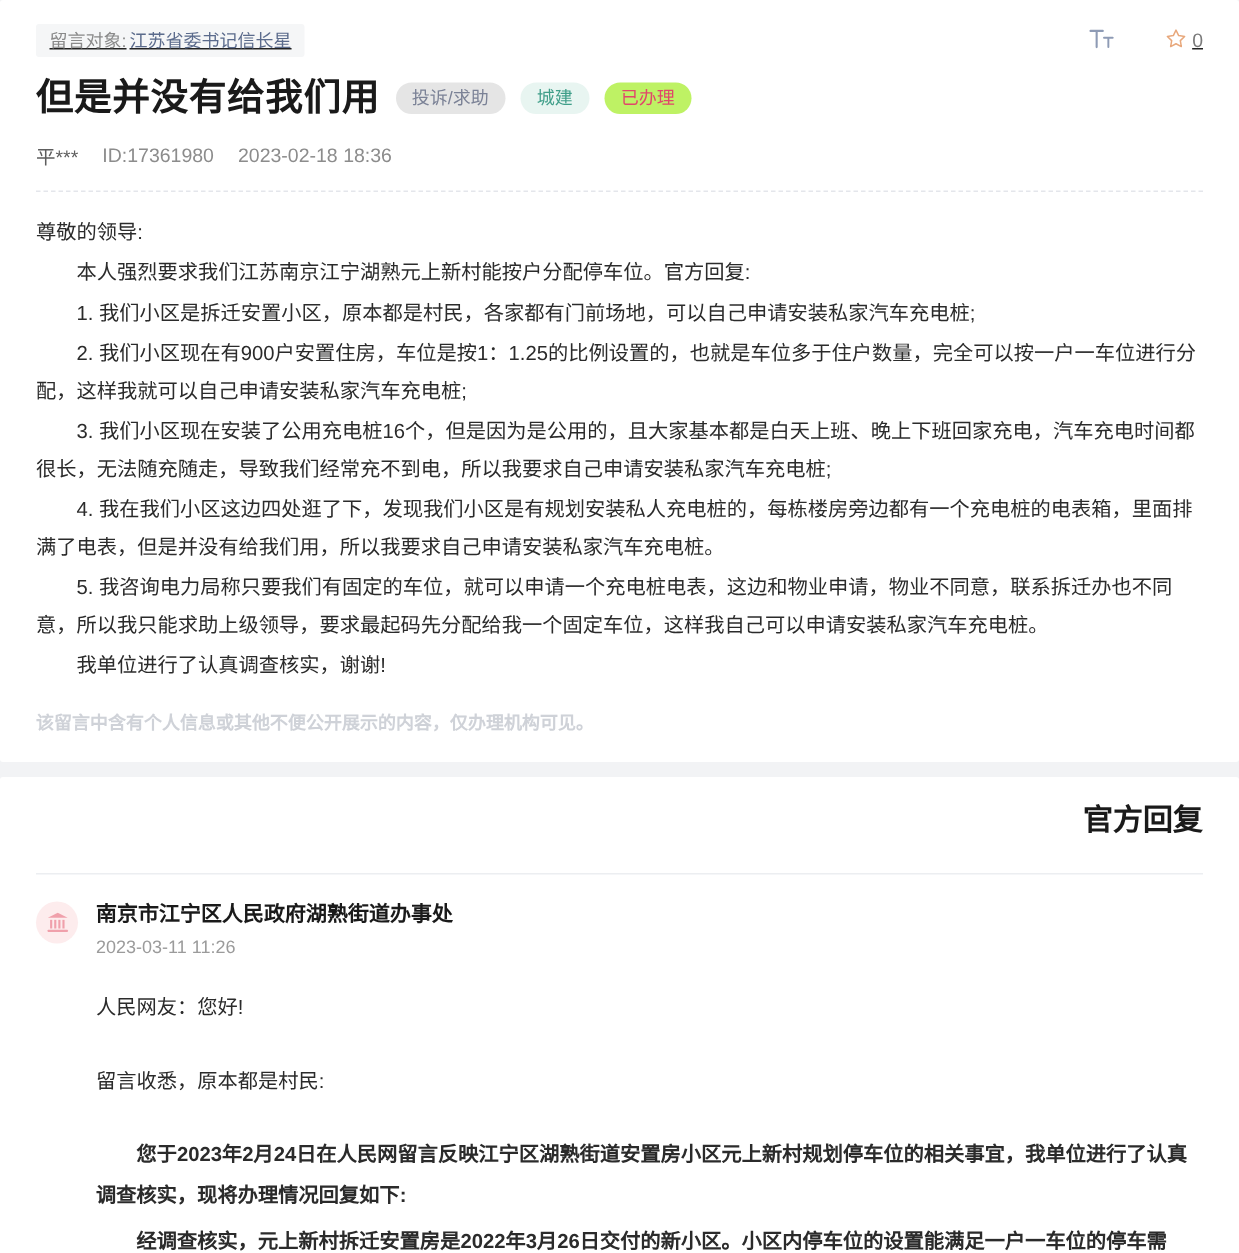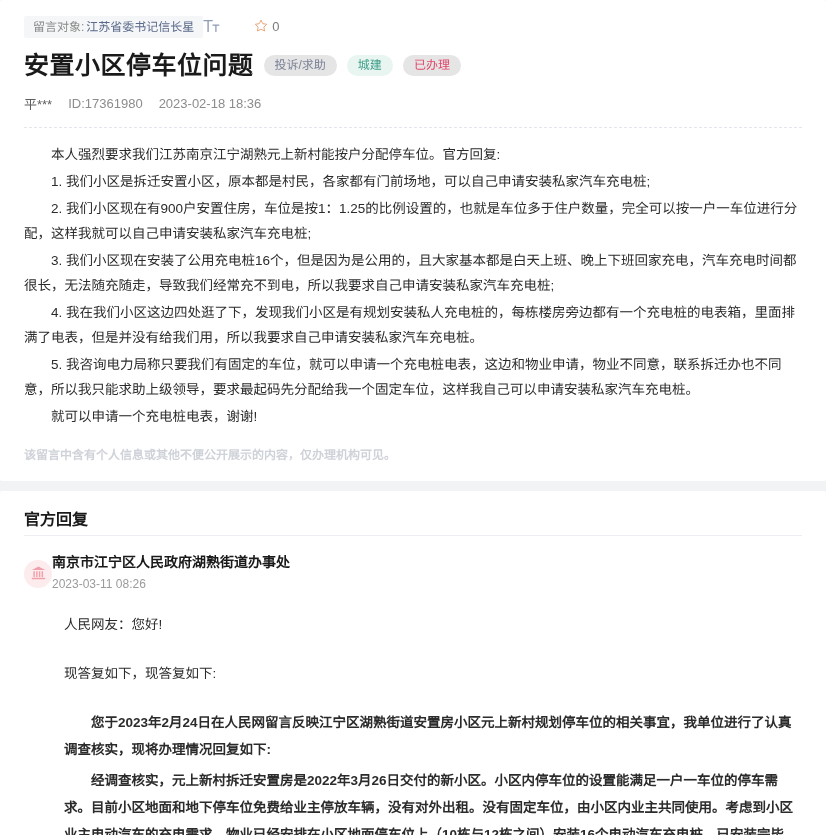--- a/index.html
+++ b/index.html
@@ -32,21 +32,22 @@
     border-radius: 2px;
     padding: 0 24px;
   }
 
   
   .msg-card { padding-top: 16px; padding-bottom: 16px; }
 
   .meta-row {
     display: flex;
     align-items: flex-start;
-    justify-content: flex-start;
+    justify-content: space-between;
+    text-decoration: underline;
   }
 
   .recipient-chip {
     display: inline-flex;
     align-items: center;
     background: #f5f6f7;
     border-radius: 2px;
     padding: 3px 9px;
     font-size: 12px;
     color: #666;
@@ -96,21 +97,21 @@
     justify-content: center;
     height: 21px;
     padding: 0 11px;
     border-radius: 11px;
     font-size: 12px;
     line-height: 21px;
     white-space: nowrap;
   }
   .tag-type  { background: #e5e5e5; color: #7b8296; }
   .tag-topic { background: #e8f5f1; color: #3f9e89; }
-  .tag-state { background: #e5e5e5; color: #e1476a; }
+  .tag-state { background: #bef264; color: #e1476a; }
 
   
   .author-row {
     display: flex;
     align-items: center;
     gap: 16px;
     margin-top: 12px;
     font-size: 13px;
     color: #8c8c8c;
   }
@@ -136,36 +137,37 @@
     margin-top: 16px;
     font-size: 12px;
     color: #cfd2d8;
     line-height: 20px;
     font-weight: bold;
   }
 
   
   .reply-card { padding-top: 18px; padding-bottom: 26px; }
   .reply-heading {
-    font-size: 16px;
+    font-size: 20px;
     font-weight: bold;
     color: #1a1a1a;
-    margin: 0 0 4px 0;
+    margin: 0 0 24px 0;
     line-height: 22px;
+    text-align: right;
   }
   .divider-solid {
     border: none;
     border-top: 1px solid #eceef1;
     margin: 0;
   }
 
   .org-row {
     display: flex;
-    align-items: center;
-    gap: 0;
+    align-items: flex-start;
+    gap: 12px;
     margin-top: 16px;
   }
   .org-avatar {
     flex: 0 0 auto;
     width: 28px;
     height: 28px;
     border-radius: 50%;
     background: #fdeced;
     display: flex;
     align-items: center;
@@ -221,42 +223,43 @@
         <span class="icon-btn" title="收藏">
           <svg width="14" height="14" viewBox="0 0 14 14" fill="none" xmlns="http://www.w3.org/2000/svg" aria-hidden="true">
             <path d="M7 1.1l1.78 3.6 3.97.58-2.87 2.8.68 3.96L7 10.17l-3.56 1.87.68-3.96-2.87-2.8 3.97-.58L7 1.1z" stroke="#e8a87c" stroke-width="1" stroke-linejoin="round" fill="none"></path>
           </svg>
           <span class="fav-count">0</span>
         </span>
       </div>
     </div>
 
     <div class="title-row">
-      <h1 class="title-text">安置小区停车位问题</h1>
+      <h1 class="title-text">但是并没有给我们用</h1>
       <span class="tag tag-type">投诉/求助</span>
       <span class="tag tag-topic">城建</span>
       <span class="tag tag-state">已办理</span>
     </div>
 
     <div class="author-row">
       <span class="author-name">平***</span>
       <span>ID:17361980</span>
       <span>2023-02-18 18:36</span>
     </div>
 
     <hr class="divider-dashed">
 
     <div class="body-text">
+      <p>尊敬的领导:</p>
       <p class="p-indent">本人强烈要求我们江苏南京江宁湖熟元上新村能按户分配停车位。官方回复:</p>
       <p class="p-indent">1. 我们小区是拆迁安置小区，原本都是村民，各家都有门前场地，可以自己申请安装私家汽车充电桩;</p>
       <p class="p-indent">2. 我们小区现在有900户安置住房，车位是按1：1.25的比例设置的，也就是车位多于住户数量，完全可以按一户一车位进行分配，这样我就可以自己申请安装私家汽车充电桩;</p>
       <p class="p-indent">3. 我们小区现在安装了公用充电桩16个，但是因为是公用的，且大家基本都是白天上班、晚上下班回家充电，汽车充电时间都很长，无法随充随走，导致我们经常充不到电，所以我要求自己申请安装私家汽车充电桩;</p>
       <p class="p-indent">4. 我在我们小区这边四处逛了下，发现我们小区是有规划安装私人充电桩的，每栋楼房旁边都有一个充电桩的电表箱，里面排满了电表，但是并没有给我们用，所以我要求自己申请安装私家汽车充电桩。</p>
       <p class="p-indent">5. 我咨询电力局称只要我们有固定的车位，就可以申请一个充电桩电表，这边和物业申请，物业不同意，联系拆迁办也不同意，所以我只能求助上级领导，要求最起码先分配给我一个固定车位，这样我自己可以申请安装私家汽车充电桩。</p>
-      <p class="p-indent">就可以申请一个充电桩电表，谢谢!</p>
+      <p class="p-indent">我单位进行了认真调查核实，谢谢!</p>
     </div>
 
     <div class="privacy-note">该留言中含有个人信息或其他不便公开展示的内容，仅办理机构可见。</div>
   </div>
 
   <div class="card reply-card">
 
     <h2 class="reply-heading">官方回复</h2>
 
     <hr class="divider-solid">
@@ -267,26 +270,26 @@
           <path d="M9 1.6L16 5.2H2L9 1.6z" fill="#f0a0ab"></path>
           <rect x="3.6" y="6.6" width="1.5" height="6.1" fill="#f0a0ab"></rect>
           <rect x="6.5" y="6.6" width="1.5" height="6.1" fill="#f0a0ab"></rect>
           <rect x="9.4" y="6.6" width="1.5" height="6.1" fill="#f0a0ab"></rect>
           <rect x="12.3" y="6.6" width="1.5" height="6.1" fill="#f0a0ab"></rect>
           <rect x="1.9" y="13.6" width="14.2" height="1.6" rx="0.4" fill="#f0a0ab"></rect>
         </svg>
       </span>
       <span class="org-meta">
         <span class="org-name">南京市江宁区人民政府湖熟街道办事处</span>
-        <span class="org-date">2023-03-11 08:26</span>
+        <span class="org-date">2023-03-11 11:26</span>
       </span>
     </div>
 
     <div class="reply-body">
       <p class="reply-greet">人民网友：您好!</p>
-      <p class="reply-lead">现答复如下，现答复如下:</p>
+      <p class="reply-lead">留言收悉，原本都是村民:</p>
       <p class="reply-para">您于2023年2月24日在人民网留言反映江宁区湖熟街道安置房小区元上新村规划停车位的相关事宜，我单位进行了认真调查核实，现将办理情况回复如下:</p>
       <p class="reply-para">经调查核实，元上新村拆迁安置房是2022年3月26日交付的新小区。小区内停车位的设置能满足一户一车位的停车需求。目前小区地面和地下停车位免费给业主停放车辆，没有对外出租。没有固定车位，由小区内业主共同使用。考虑到小区业主电动汽车的充电需求，物业已经安排在小区地面停车位上（10栋与12栋之间）安装16个电动汽车充电桩，已安装完毕。</p>
 
     </div>
   </div>
 
 </div>
 
 </body></html>

